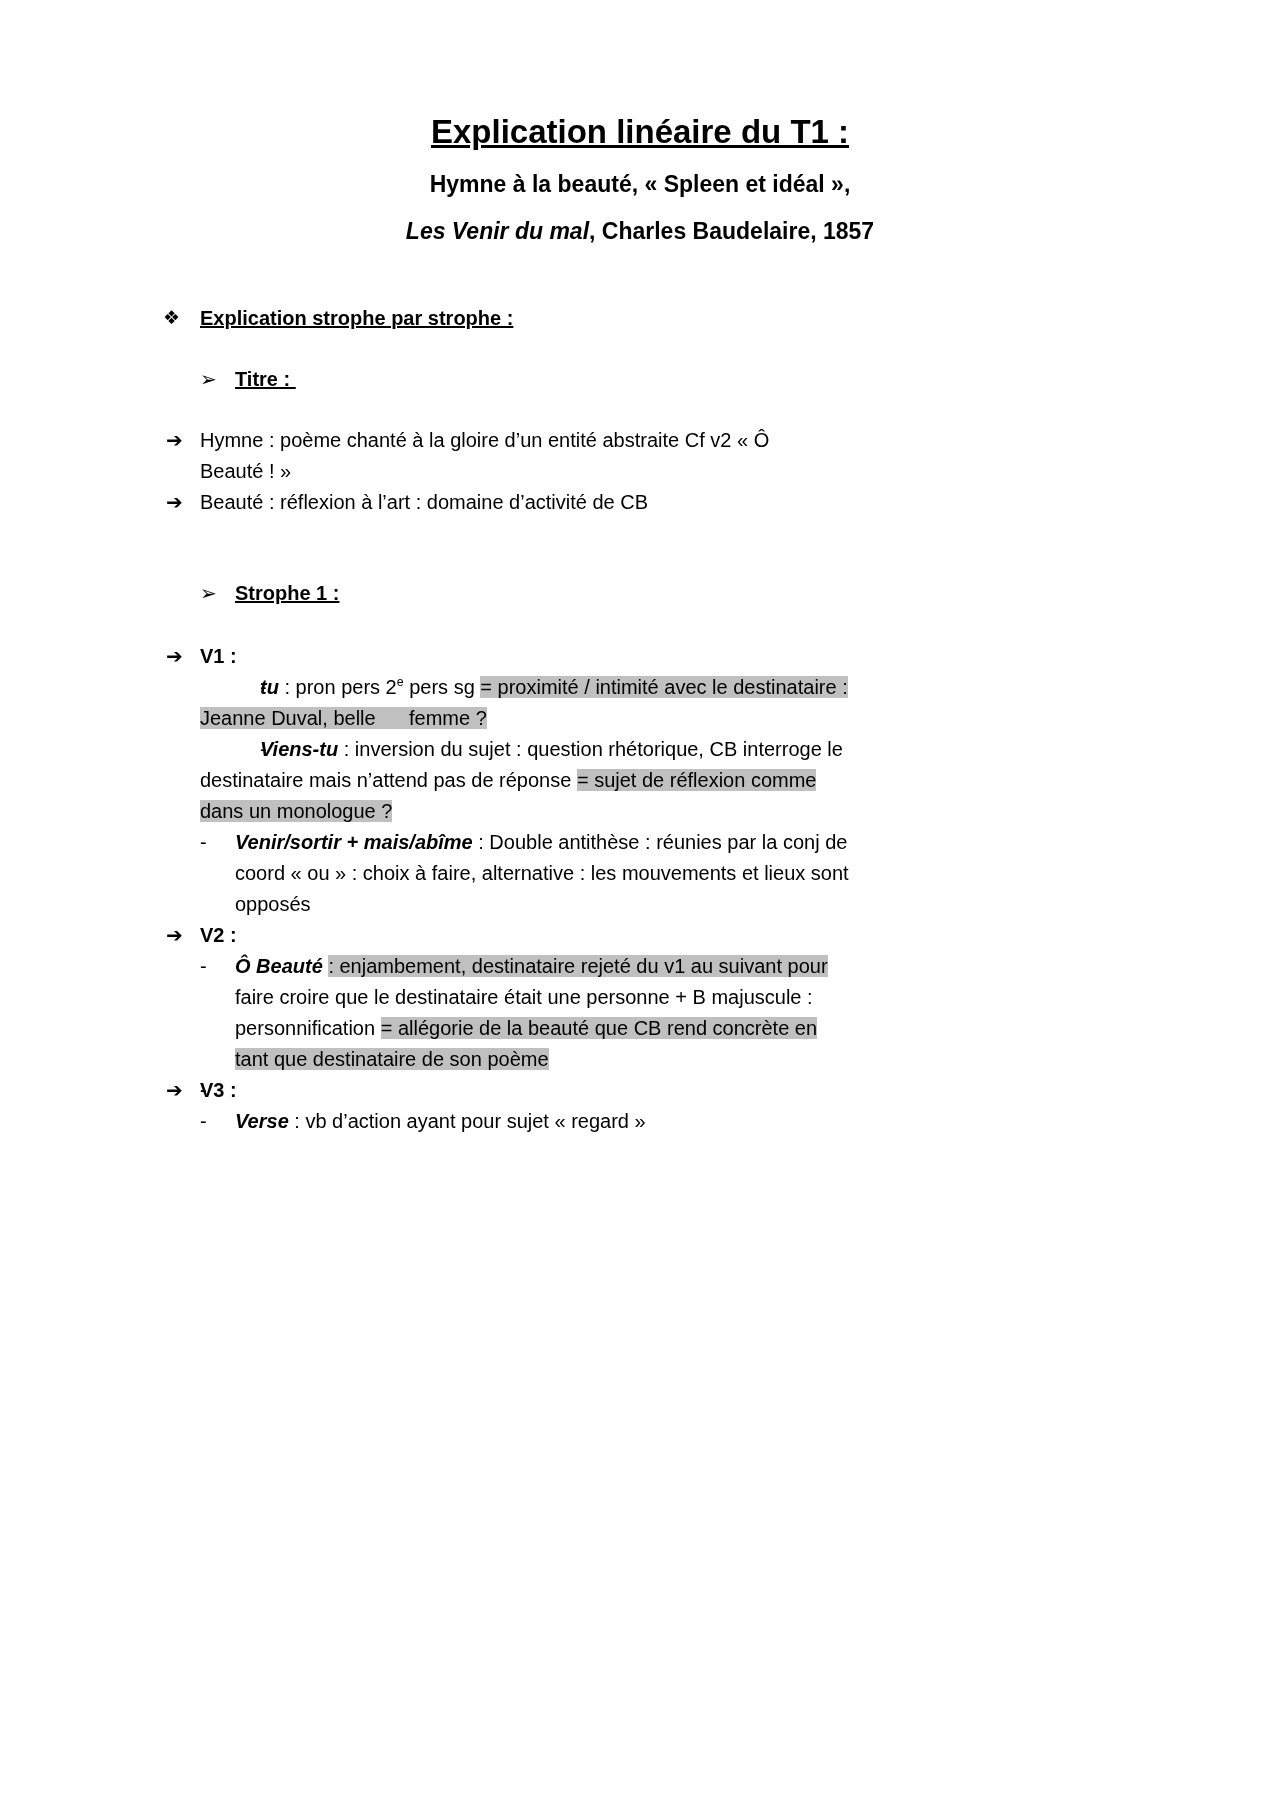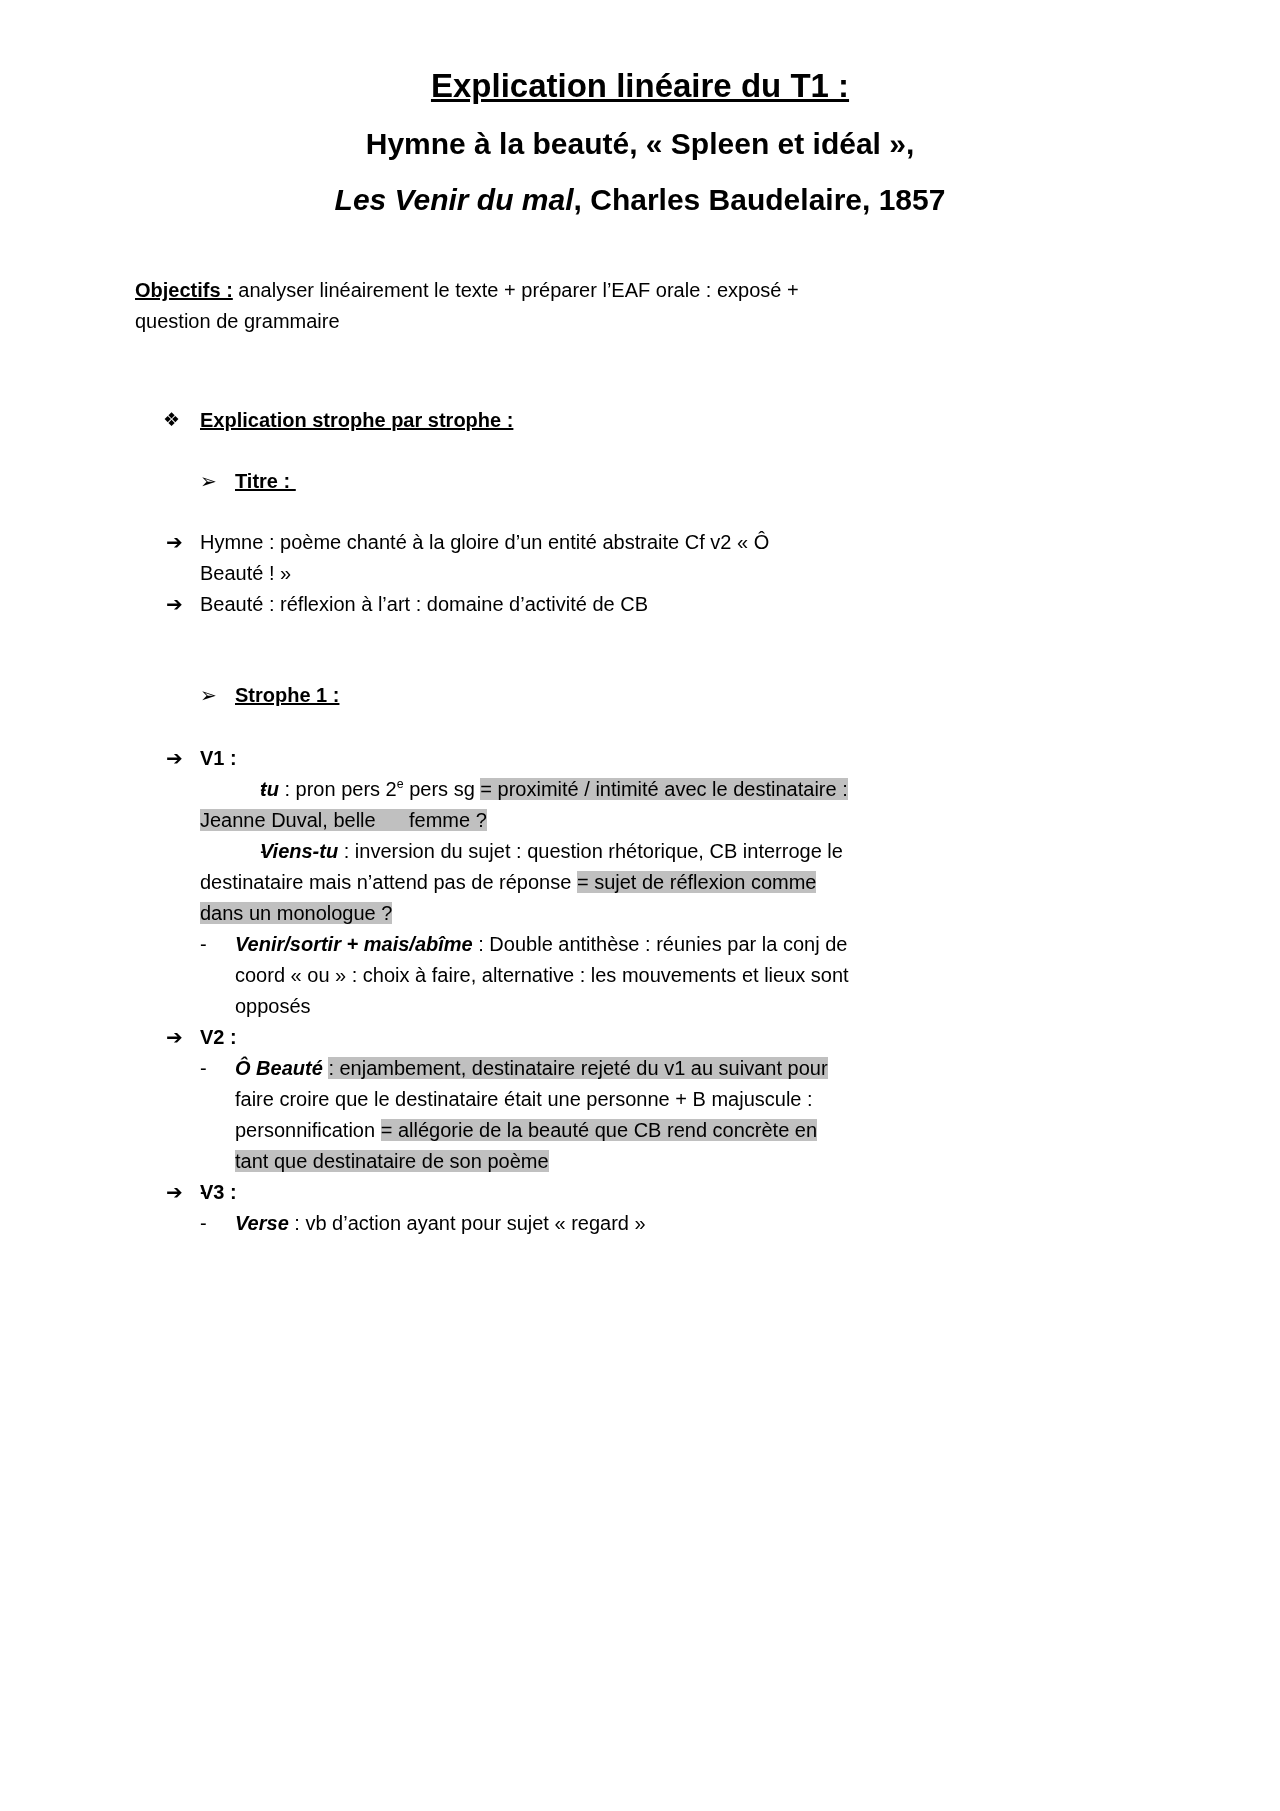--- a/index.html
+++ b/index.html
@@ -7,28 +7,28 @@
   body {
     width: 1280px;
     height: 1811px;
     background: #ffffff;
     color: #000000;
     font-family: "Liberation Sans", sans-serif;
   }
   .page {
     width: 1280px;
     height: 1285px;
-    padding: 65px 135px 40px 135px;
+    padding: 111px 135px 40px 135px;
     font-size: 20px;
     line-height: 1.55;
   }
   .line, .content { white-space: pre-wrap; }
   .center { text-align: center; }
   .title { font-size: 33px; line-height: 1.3; margin-bottom: 16px; }
-  .sub   { font-size: 30px; line-height: 1.3; margin-bottom: 17px; }
+  .sub   { font-size: 23px; line-height: 1.3; margin-bottom: 17px; }
   .sub-last { margin-bottom: 56px; }
   .para  { margin-bottom: 68px; }
 
   .item { position: relative; }
   .marker { position: absolute; top: 0; }
   .diamond { padding-left: 65px; }
   .diamond > .marker { left: 28px; font-size: 19px; }
   .triangle { padding-left: 100px; }
   .triangle > .marker { left: 65px; }
   .arrow { padding-left: 65px; }
@@ -50,22 +50,20 @@
 </style>
 </head>
 <body>
 
 <div class="page">
 
   <div class="line title center"><span class="b u">Explication linéaire du T1 :</span></div>
   <div class="line sub center"><span class="b">Hymne à la beauté, « Spleen et idéal »,</span></div>
   <div class="line sub sub-last center"><span class="b i">Les Venir du mal</span><span class="b">, Charles Baudelaire, 1857</span></div>
 
-  <div class="line para"><span class="b u">Objectifs :</span><span> analyser linéairement le texte + préparer l’EAF orale : exposé +
-question de grammaire</span></div>
 
   <div class="item diamond heading-gap">
     <span class="marker">❖</span><span class="content"><span class="b u">Explication strophe par strophe :</span></span>
   </div>
 
   <div class="item triangle titre-gap">
     <span class="marker">➢</span><span class="content"><span class="b u">Titre : </span></span>
   </div>
 
   <div class="item arrow">

